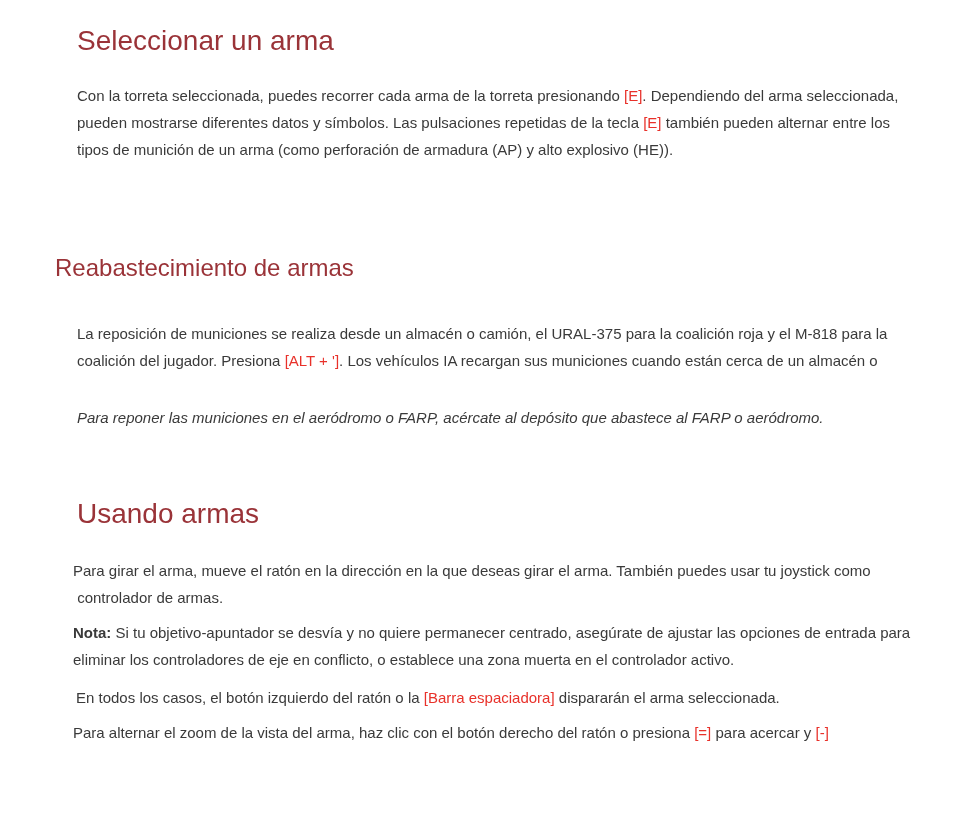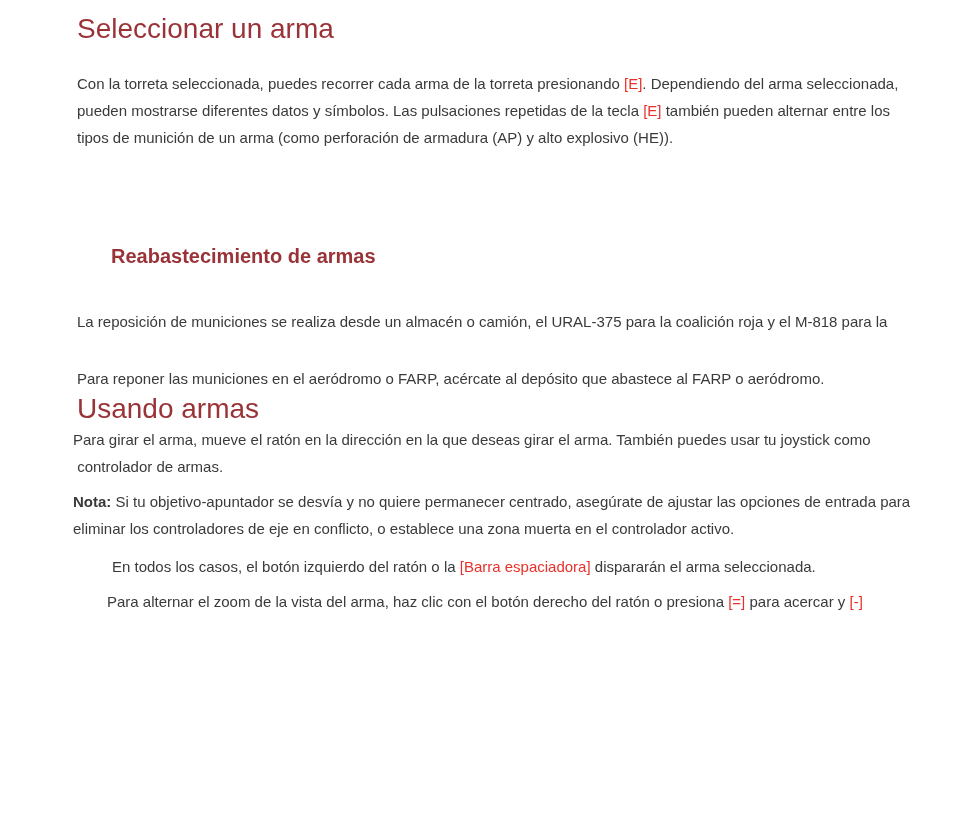--- a/index.html
+++ b/index.html
@@ -14,64 +14,65 @@
   .doc { width: 973px; height: 835px; }
   .block { margin: 0; }
   .h1 {
     font-size: 28px;
     line-height: 34px;
     font-weight: 400;
     color: var(--heading-color, #9a3338);
     padding-left: 77px;
   }
   .h2 {
-    font-size: 20px;
+    font-size: 24px;
     line-height: 28px;
-    font-weight: 700;
+    font-weight: 400;
     color: var(--heading-color, #9a3338);
-    padding-left: 111px;
+    padding-left: 55px;
   }
   .p {
     font-size: 15px;
     line-height: 27px;
     padding-left: 77px;
   }
   .line { white-space: pre-wrap; }
   .red { color: var(--key-color, #e8312a); }
   .bold { font-weight: 700; }
 
   
-  [data-name="heading-seleccionar-un-arma"] { margin-top: 12px; }
+  [data-name="heading-seleccionar-un-arma"] { margin-top: 24px; }
   [data-name="para-seleccion-arma"]         { margin-top: 24px; }
   [data-name="heading-reabastecimiento"]    { margin-top: 91px; }
   [data-name="para-reposicion-municiones"]  { margin-top: 38px; }
-  [data-name="para-reponer-aerodromo"]      { margin-top: 30px; }
-  [data-name="heading-usando-armas"]        { }
-  [data-name="para-girar-arma"]             { padding-left: 73px; }
+  [data-name="para-reponer-aerodromo"]      { margin-top: 30px; font-style: italic; }
+  [data-name="heading-usando-armas"]        { margin-top: 66px; }
+  [data-name="para-girar-arma"]             { margin-top: 26px; padding-left: 73px; }
   [data-name="para-nota-apuntador"]         { margin-top: 8px;  padding-left: 73px; }
-  [data-name="para-disparo"]                { margin-top: 11px; padding-left: 112px; }
-  [data-name="para-zoom-vista"]             { margin-top: 8px;  padding-left: 107px; }
+  [data-name="para-disparo"]                { margin-top: 11px; padding-left: 76px; }
+  [data-name="para-zoom-vista"]             { margin-top: 8px;  padding-left: 73px; }
 </style>
 </head>
 <body style="background: rgb(255, 255, 255);">
 
 <div class="doc" data-name="document-body">
     <div class="block h1" data-name="heading-seleccionar-un-arma">
       <div class="line" data-name="text-line"><span data-name="text-run">Seleccionar un arma</span></div>
     </div>
     <div class="block p" data-name="para-seleccion-arma">
       <div class="line" data-name="text-line"><span data-name="text-run">Con la torreta seleccionada, puedes recorrer cada arma de la torreta presionando </span><span class="red" data-name="key-reference">[E]</span><span data-name="text-run">. Dependiendo del arma seleccionada,</span></div>
       <div class="line" data-name="text-line"><span data-name="text-run">pueden mostrarse diferentes datos y símbolos. Las pulsaciones repetidas de la tecla </span><span class="red" data-name="key-reference">[E]</span><span data-name="text-run"> también pueden alternar entre los</span></div>
       <div class="line" data-name="text-line"><span data-name="text-run">tipos de munición de un arma (como perforación de armadura (AP) y alto explosivo (HE)).</span></div>
     </div>
     <div class="block h2" data-name="heading-reabastecimiento">
       <div class="line" data-name="text-line"><span data-name="text-run">Reabastecimiento de armas</span></div>
     </div>
     <div class="block p" data-name="para-reposicion-municiones">
       <div class="line" data-name="text-line"><span data-name="text-run">La reposición de municiones se realiza desde un almacén o camión, el URAL-375 para la coalición roja y el M-818 para la</span></div>
+      <div class="line" data-name="text-line"><span data-name="text-run">coalición del jugador. Presiona </span><span class="red" data-name="key-reference">[ALT + ']</span><span data-name="text-run">. Los vehículos IA recargan sus municiones cuando están cerca de un almacén o</span></div>
     </div>
     <div class="block p" data-name="para-reponer-aerodromo">
       <div class="line" data-name="text-line"><span data-name="text-run">Para reponer las municiones en el aeródromo o FARP, acércate al depósito que abastece al FARP o aeródromo.</span></div>
     </div>
     <div class="block h1" data-name="heading-usando-armas">
       <div class="line" data-name="text-line"><span data-name="text-run">Usando armas</span></div>
     </div>
     <div class="block p" data-name="para-girar-arma">
       <div class="line" data-name="text-line"><span data-name="text-run">Para girar el arma, mueve el ratón en la dirección en la que deseas girar el arma. También puedes usar tu joystick como</span></div>
       <div class="line" data-name="text-line"><span data-name="text-run"> controlador de armas.</span></div>

